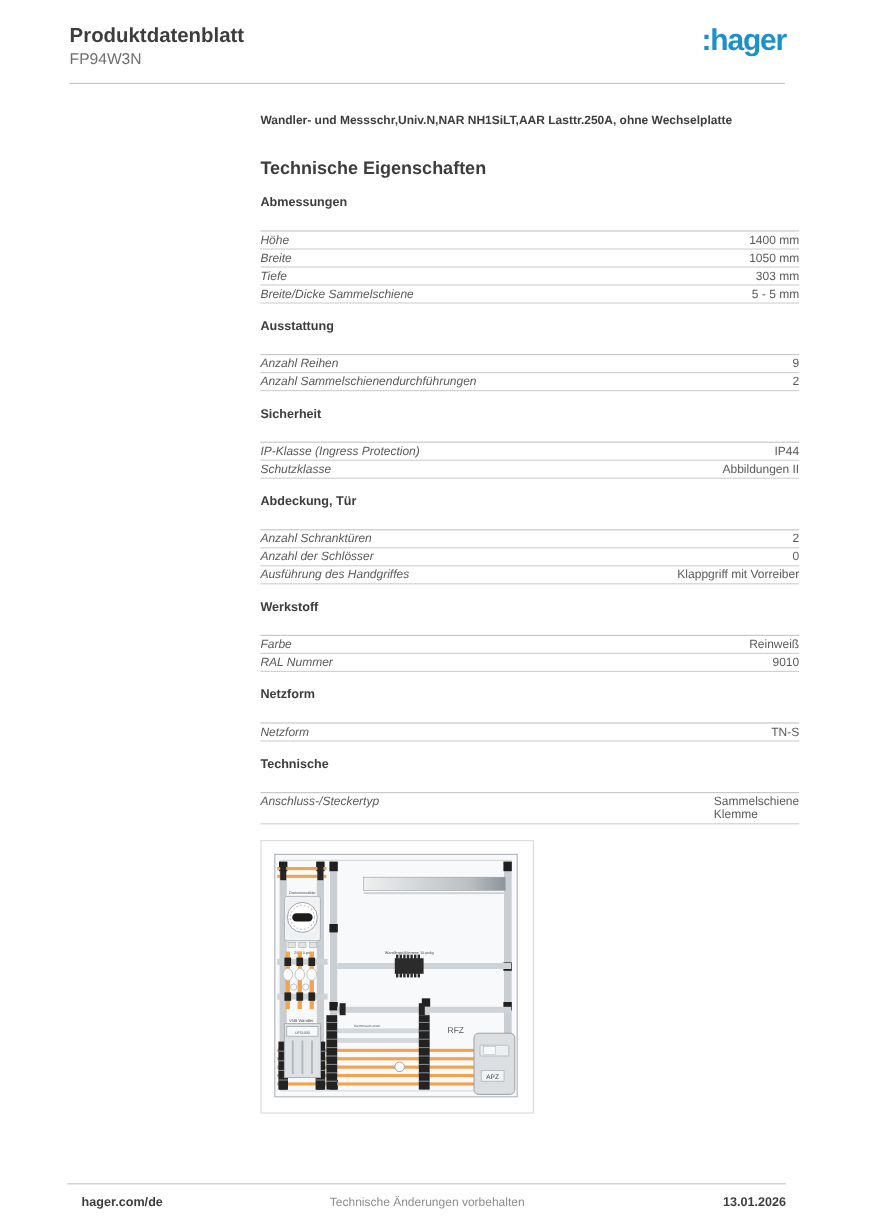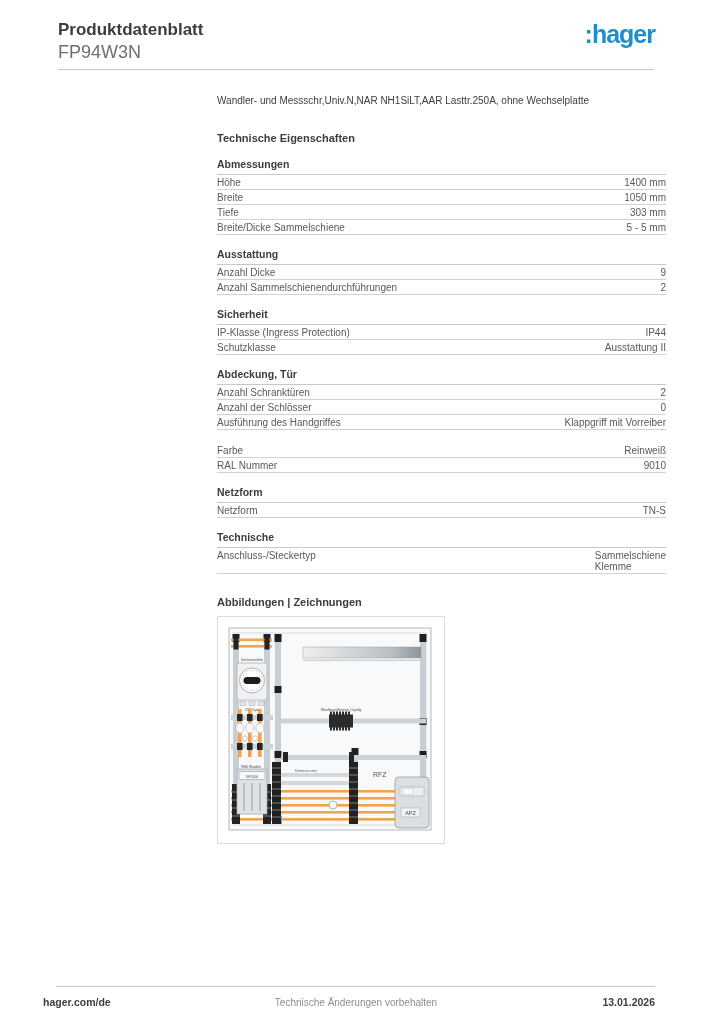--- a/index.html
+++ b/index.html
@@ -3,43 +3,43 @@
 <meta charset="utf-8">
 <style>
   html,body{margin:0;padding:0;background:#ffffff;}
   .page{
     position:relative;width:712px;height:1024px;background:#ffffff;overflow:hidden;
     font-family:"Liberation Sans", sans-serif;color:#3d3d3d;
   }
   
   .header-left{position:absolute;left:58px;top:20px;}
   .doc-title{font-size:17px;font-weight:bold;color:#3d3d3d;line-height:1.2;}
-  .doc-code{font-size:18px;color:#6f6f6f;line-height:1.25;margin-top:1px;}
+  .doc-code{font-size:13px;color:#6f6f6f;line-height:1.25;margin-top:1px;}
   .brand{position:absolute;right:57px;top:22px;font-size:25px;font-weight:bold;
          letter-spacing:-1px;line-height:1;}
   .header-rule{position:absolute;left:58px;right:58px;top:69px;height:1px;background:#c6c6c6;}
   
   .content{position:absolute;left:217px;top:90px;width:449px;}
-  .prod-desc{font-size:10px;font-weight:normal;color:#3d3d3d;white-space:nowrap;margin-top:5px;}
-  .tech-title{font-size:11px;font-weight:bold;color:#3d3d3d;margin-top:26px;}
+  .prod-desc{font-size:10px;font-weight:bold;color:#3d3d3d;white-space:nowrap;margin-top:5px;}
+  .tech-title{font-size:15px;font-weight:bold;color:#3d3d3d;margin-top:26px;}
   .spec-sections{margin-top:14px;}
   .spec-section{margin-bottom:13px;}
-  .spec-title{font-size:10.5px;font-weight:bold;color:#3d3d3d;padding-bottom:4px;
+  .spec-title{font-size:10.5px;font-weight:bold;color:#3d3d3d;padding-bottom:17px;
               border-bottom:1px solid #c9c9c9;}
   .spec-row{display:flex;justify-content:space-between;align-items:flex-start;
             font-size:10px;color:#5a5a5a;padding:1.5px 0;border-bottom:1px solid #d2d2d2;
             line-height:1.1;}
-  .spec-label{text-align:right;}
+  .spec-label{text-align:right;font-style:italic;}
   .spec-value{text-align:left;}
   .drawings-title{font-size:11px;font-weight:bold;color:#3d3d3d;margin-top:22px;}
   .drawing-box{margin-top:8px;width:216px;height:216px;border:1px solid #dcdcdc;
                background:#ffffff;padding:5px;}
   
   .footer-rule{position:absolute;left:56px;right:57px;top:986px;height:1px;background:#c6c6c6;}
-  .footer-left{position:absolute;left:43px;top:996px;font-size:10.5px;font-weight:bold;color:#3d3d3d;}
+  .footer-left{position:absolute;left:68px;top:996px;font-size:10.5px;font-weight:bold;color:#3d3d3d;}
   .footer-center{position:absolute;left:0;right:0;top:997px;text-align:center;font-size:10px;color:#8e8e8e;}
   .footer-right{position:absolute;right:57px;top:996px;font-size:10.5px;font-weight:bold;color:#3d3d3d;}
   svg text{font-family:"Liberation Sans", sans-serif;}
 </style>
 </head>
 <body>
 
 <div class="page">
 
   <div class="header-left">
@@ -68,55 +68,56 @@
             <div class="spec-value">303 mm</div>
           </div>
           <div class="spec-row">
             <div class="spec-label">Breite/Dicke Sammelschiene</div>
             <div class="spec-value">5 - 5 mm</div>
           </div>
         </section>
         <section class="spec-section">
           <div class="spec-title">Ausstattung</div>
           <div class="spec-row">
-            <div class="spec-label">Anzahl Dicke</div>
+            <div class="spec-label">Anzahl Reihen</div>
             <div class="spec-value">9</div>
           </div>
           <div class="spec-row">
             <div class="spec-label">Anzahl Sammelschienendurchführungen</div>
             <div class="spec-value">2</div>
           </div>
         </section>
         <section class="spec-section">
           <div class="spec-title">Sicherheit</div>
           <div class="spec-row">
             <div class="spec-label">IP-Klasse (Ingress Protection)</div>
             <div class="spec-value">IP44</div>
           </div>
           <div class="spec-row">
             <div class="spec-label">Schutzklasse</div>
-            <div class="spec-value">Ausstattung II</div>
+            <div class="spec-value">Abbildungen II</div>
           </div>
         </section>
         <section class="spec-section">
           <div class="spec-title">Abdeckung, Tür</div>
           <div class="spec-row">
             <div class="spec-label">Anzahl Schranktüren</div>
             <div class="spec-value">2</div>
           </div>
           <div class="spec-row">
             <div class="spec-label">Anzahl der Schlösser</div>
             <div class="spec-value">0</div>
           </div>
           <div class="spec-row">
             <div class="spec-label">Ausführung des Handgriffes</div>
             <div class="spec-value">Klappgriff mit Vorreiber</div>
           </div>
         </section>
         <section class="spec-section">
+          <div class="spec-title">Werkstoff</div>
           <div class="spec-row">
             <div class="spec-label">Farbe</div>
             <div class="spec-value">Reinweiß</div>
           </div>
           <div class="spec-row">
             <div class="spec-label">RAL Nummer</div>
             <div class="spec-value">9010</div>
           </div>
         </section>
         <section class="spec-section">
@@ -131,21 +132,20 @@
           <div class="spec-row">
             <div class="spec-label">Anschluss-/Steckertyp</div>
             <div class="spec-value">
               <div>Sammelschiene</div>
               <div>Klemme</div>
             </div>
           </div>
         </section>
       </div>
 
-    <div class="drawings-title">Abbildungen | Zeichnungen</div>
 
     <div class="drawing-box">
       <svg width="214" height="214" viewBox="0 0 214 214">
         <defs>
           <linearGradient id="metalbar" x1="0" y1="0" x2="1" y2="0">
             <stop offset="0" stop-color="#efefef"></stop>
             <stop offset="0.75" stop-color="#b9bfc3"></stop>
             <stop offset="1" stop-color="#8d9499"></stop>
           </linearGradient>
         </defs>

